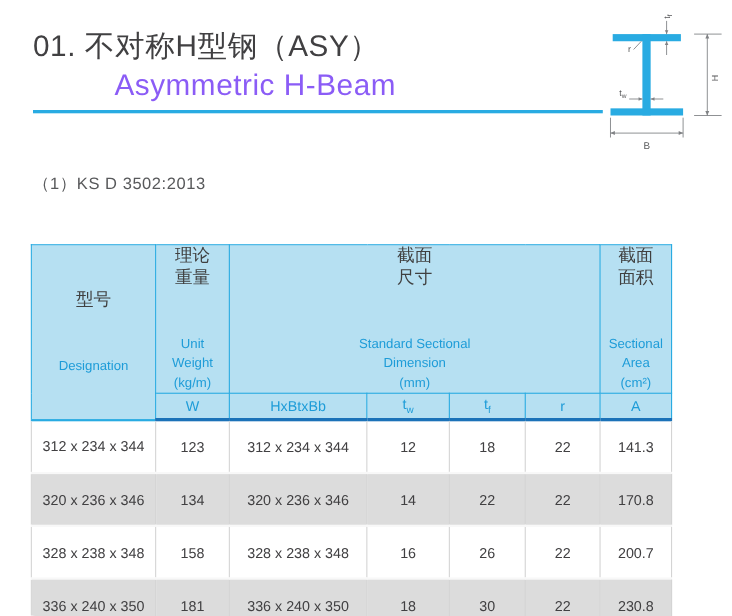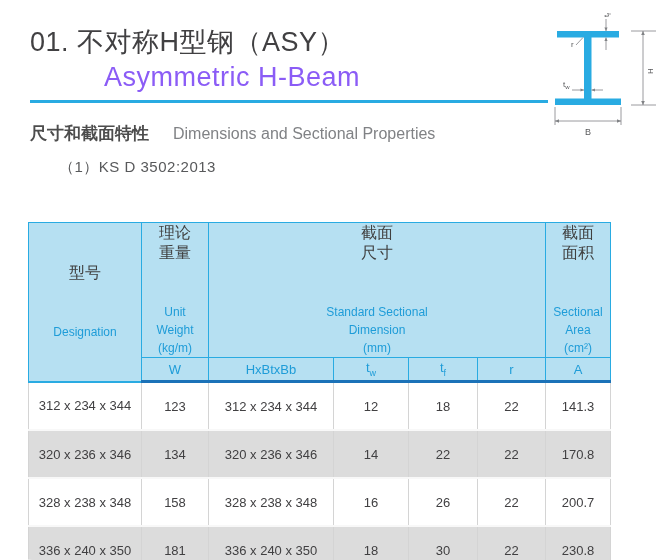--- a/index.html
+++ b/index.html
@@ -9,21 +9,21 @@
   
   .title-line{position:absolute;left:30px;top:24px;font-size:27px;font-weight:300;
               color:#414042;letter-spacing:0.5px;white-space:nowrap;}
   .title-en{position:absolute;left:65px;top:62px;font-size:27px;font-weight:300;
             color:#8b5cf6;letter-spacing:0.5px;white-space:nowrap;margin-left:39px;}
   .title-rule{position:absolute;left:30px;top:100px;width:518px;height:3px;background:#29abe2;}
 
   .section-line{position:absolute;left:30px;top:122px;display:flex;align-items:baseline;gap:24px;}
   .section-zh{font-size:17px;font-weight:600;color:#4d4d4d;}
   .section-en{font-size:16px;font-weight:400;color:#808285;}
-  .standard-ref{position:absolute;left:30px;top:158px;font-size:15px;color:#58595b;letter-spacing:0.5px;margin-left:29px;}
+  .standard-ref{position:absolute;left:30px;top:158px;font-size:15px;color:#58595b;letter-spacing:0.5px;}
 
   
   .diagram{position:absolute;left:543px;top:4px;width:122px;height:134px;}
 
   
   .table-wrap{position:absolute;left:28px;top:222px;width:582px;}
   table{border-collapse:collapse;table-layout:fixed;width:582px;}
   thead th{background:#b6e0f2;border:1px solid #29abe2;font-weight:400;vertical-align:middle;padding:0;}
   thead tr.main-row th{height:132px;}
   thead tr.sub-row th{height:22px;border-bottom:3px solid #1b72b8;font-size:13px;color:#1e9cd8;}
@@ -40,24 +40,20 @@
 </style>
 </head>
 <body>
 
 <div id="page">
 
   <div class="title-line">01. 不对称H型钢（ASY）</div>
   <div class="title-en">Asymmetric H-Beam</div>
   <div class="title-rule"></div>
 
-  <div class="section-line">
-    <span class="section-zh">尺寸和截面特性</span>
-    <span class="section-en">Dimensions and Sectional Properties</span>
-  </div>
   <div class="standard-ref">（1）KS D 3502:2013</div>
 
   <svg class="diagram" viewBox="0 0 122 134" xmlns="http://www.w3.org/2000/svg">
 
     <g>
       <rect x="14" y="27" width="62" height="6.5" fill="#29abe2"></rect>
       <rect x="41" y="27" width="7.5" height="74" fill="#29abe2"></rect>
       <rect x="12" y="94.5" width="66" height="6.5" fill="#29abe2"></rect>
     </g>
 

